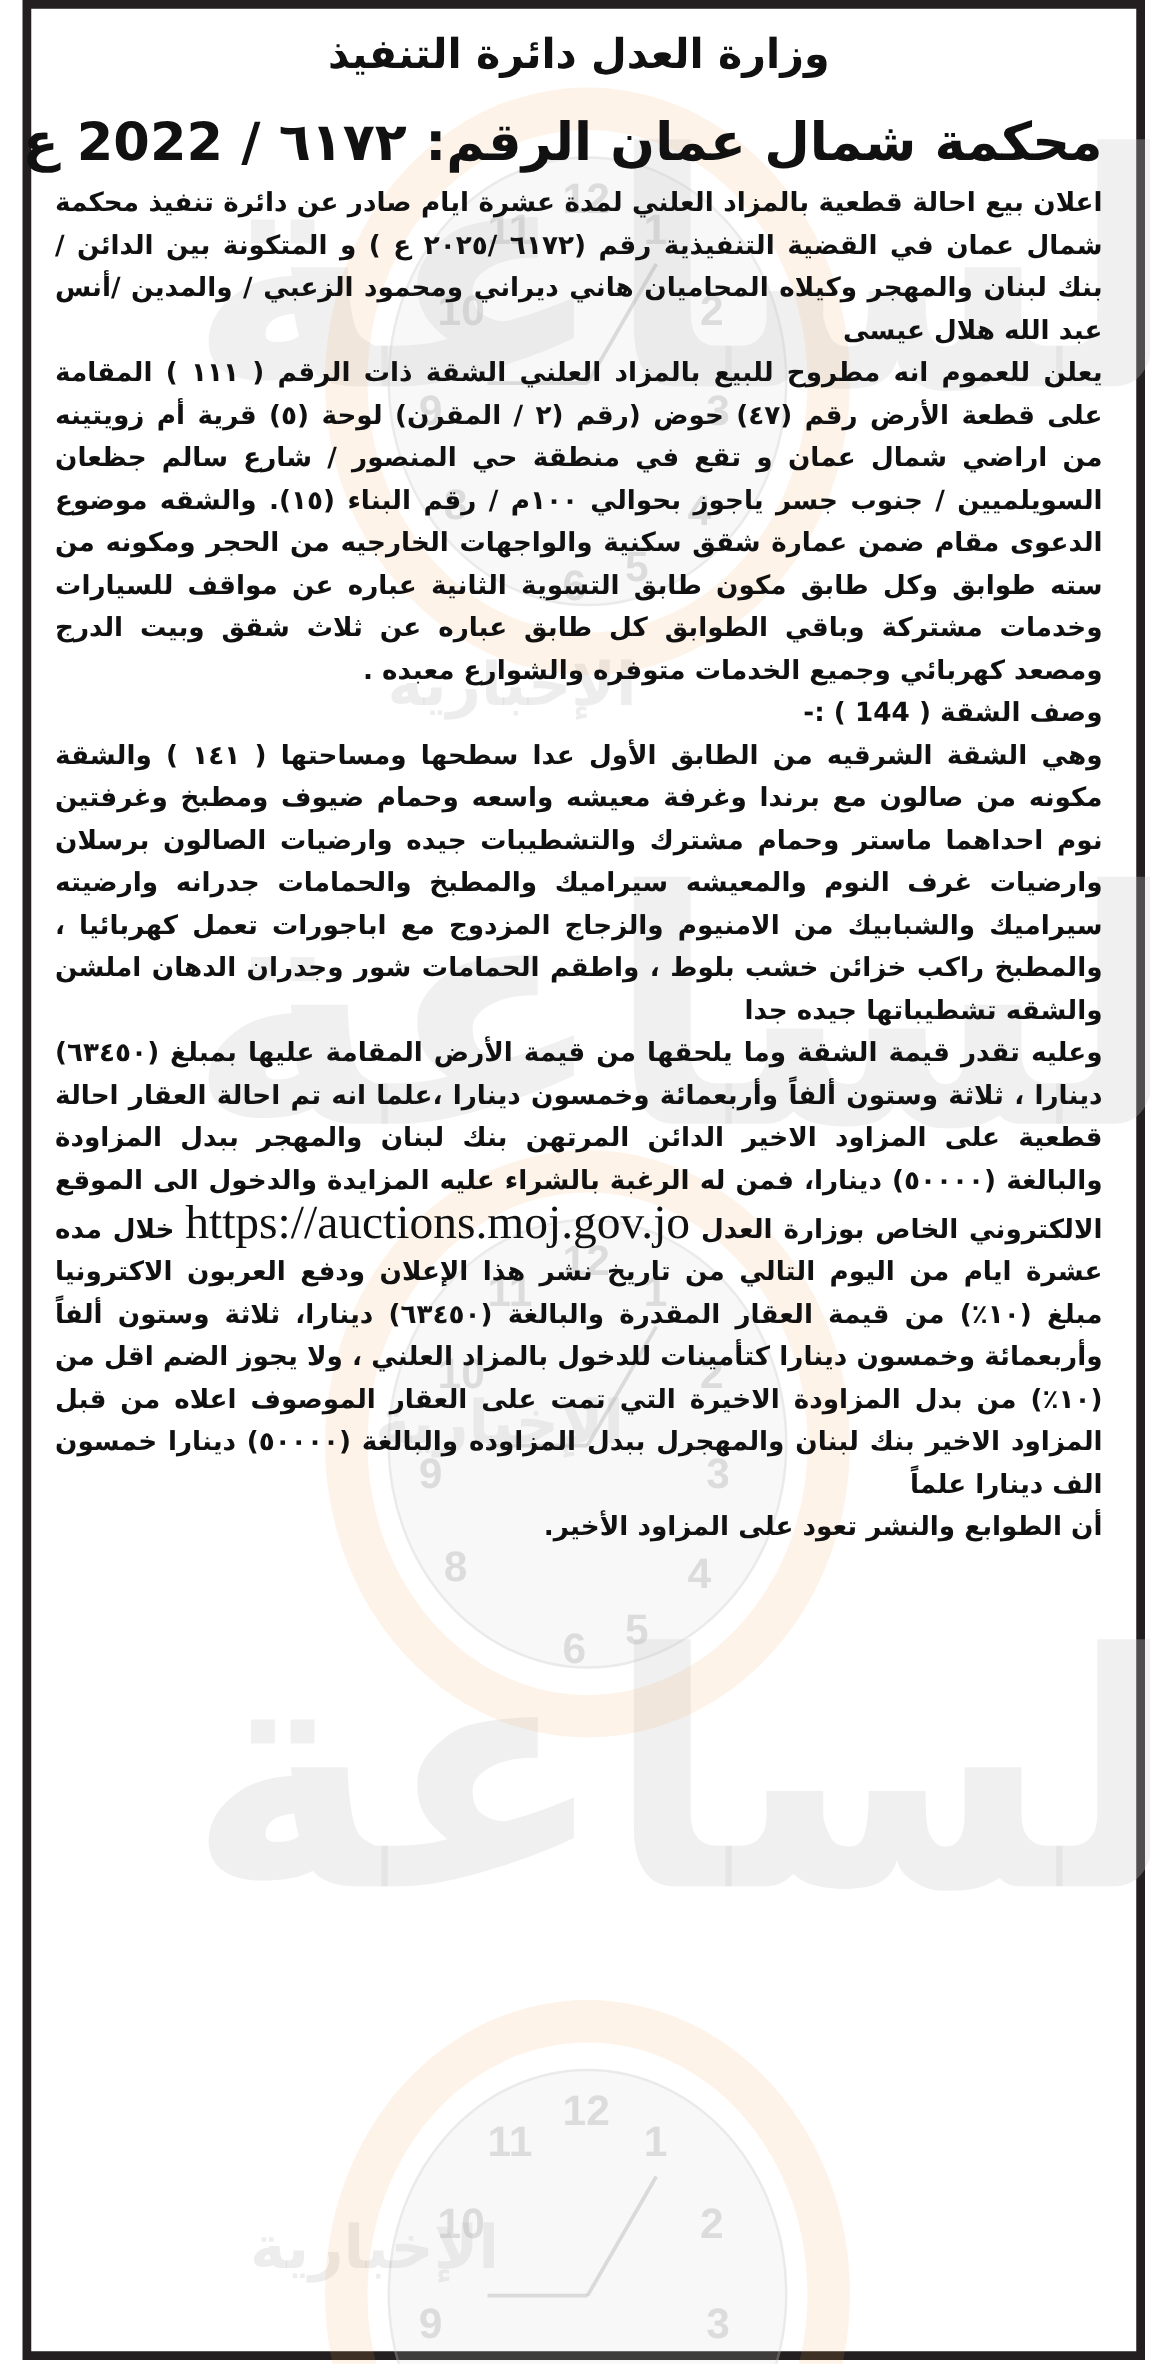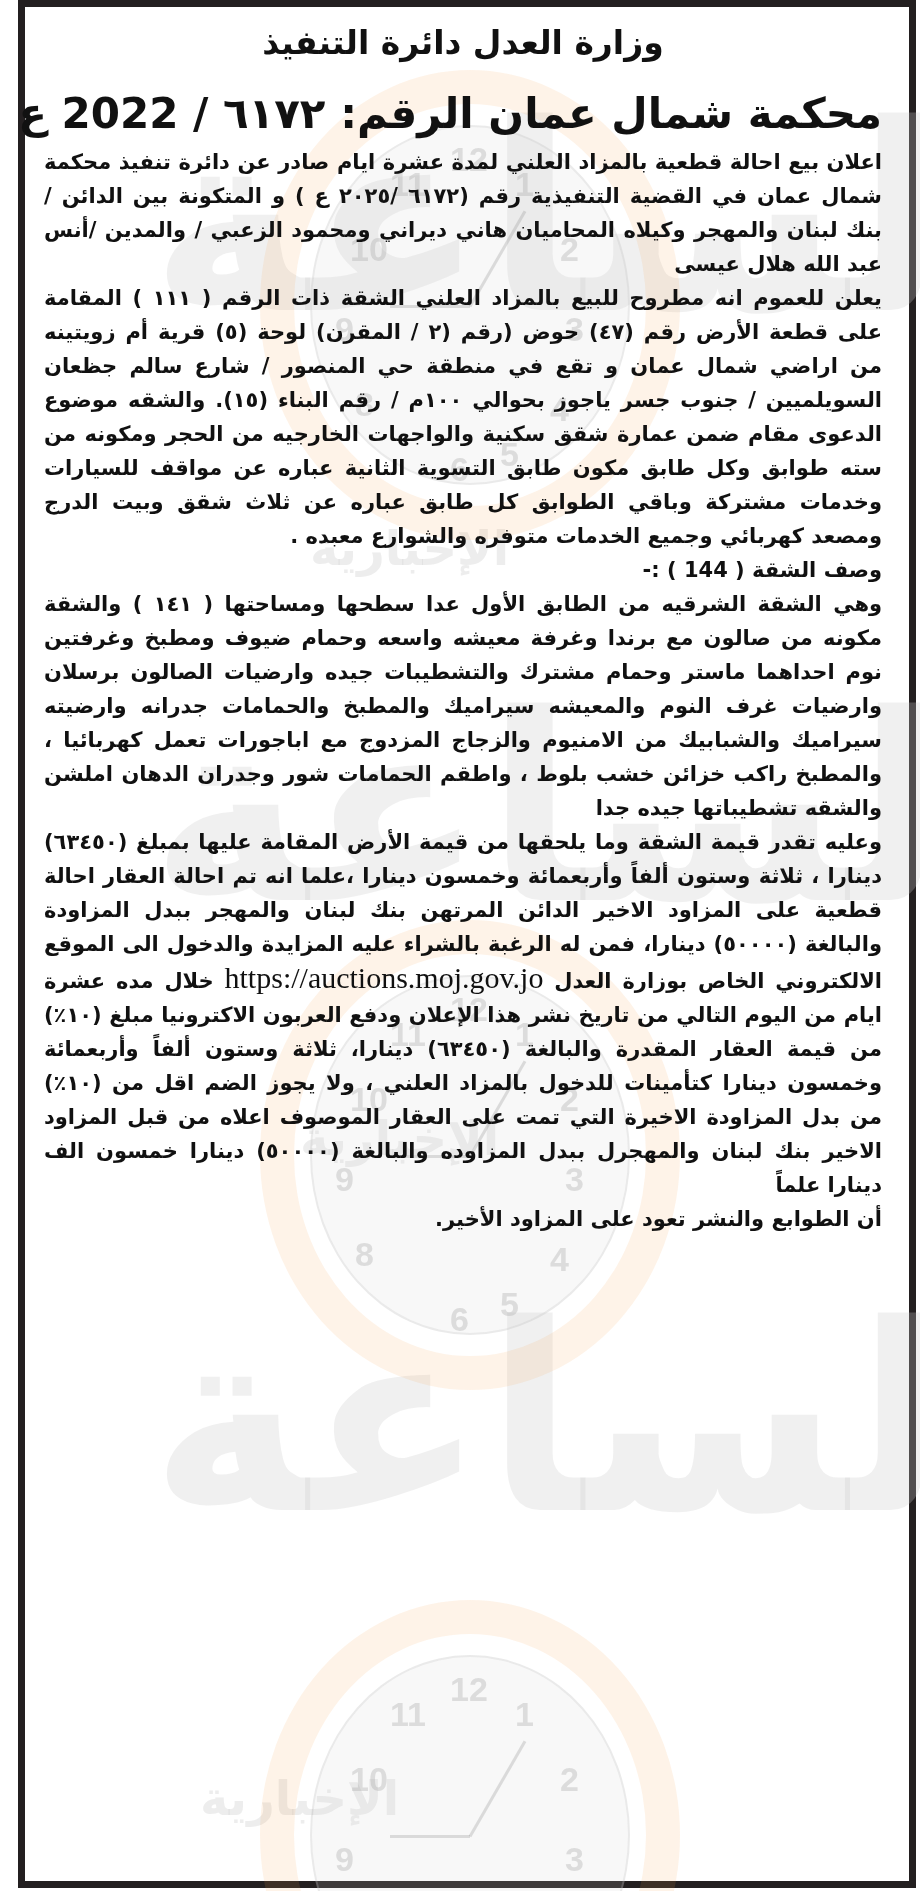--- a/index.html
+++ b/index.html
@@ -108,21 +108,21 @@
       font-size: 21px;
       font-weight: bold;
       line-height: 34px;
       margin: 0;
       text-align-last: right;
     }
     .para.first { margin-top: 4px; }
     .url {
       font-family: "Liberation Serif", serif;
       font-weight: normal;
-      font-size: 30px;
+      font-size: 38px;
       direction: ltr;
       unicode-bidi: embed;
     }
   </style>
 </head>
 <body>
 
 <div class="frame"></div>
 
 <div class="wm wm-text-big" style="left:150px; top:90px;">الساعة</div>

